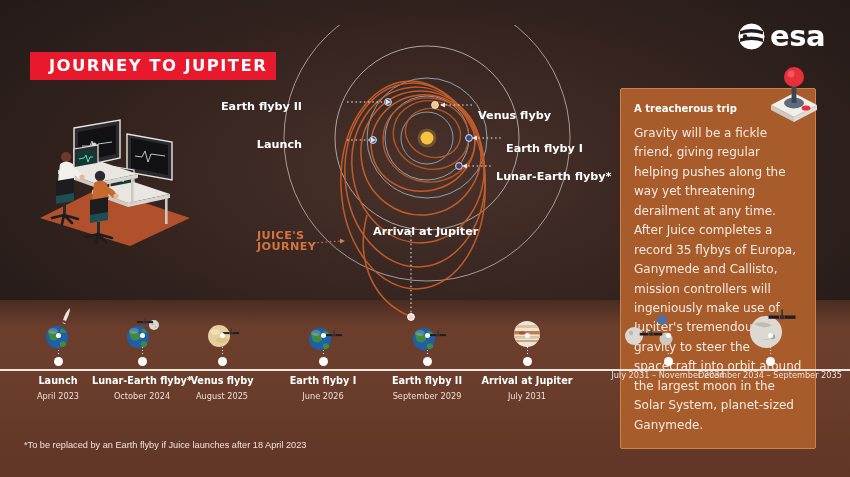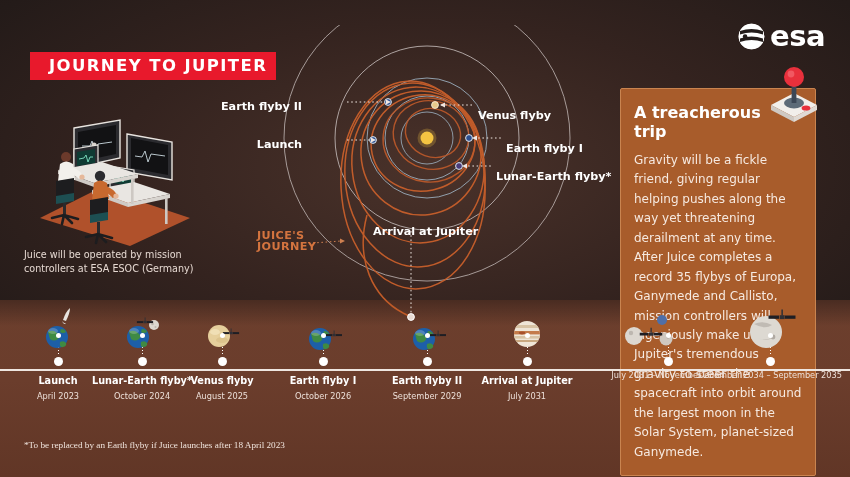--- a/index.html
+++ b/index.html
@@ -50,21 +50,21 @@
   }
   .diag-label.orange{color:#d4743f;letter-spacing:.4px;}
 
   
   .infocard{
     position:absolute;left:620px;top:88px;width:196px;
     background:#a85c2b;border:1px solid #c98450;border-radius:2px;
     padding:14px 13px 13px 13px;box-sizing:border-box;
   }
   .infocard h3{
-    margin:0 11px 10px 0;color:#fff;font-size:16px;font-weight:bold;
+    margin:0 11px 10px 0;color:#fff;font-size:10px;font-weight:bold;
     font-family:"DejaVu Sans", sans-serif;
   }
   .infocard p{
     margin:0;color:#f6e9e0;font-size:12px;line-height:1.62;
     font-family:"DejaVu Sans", sans-serif;
   }
   .joystick{position:absolute;right:-12px;top:-28px;width:66px;height:66px;}
 
   
   .tl-axis{position:absolute;left:0;top:369px;width:850px;height:2px;background:#efe6e0;}
@@ -75,21 +75,21 @@
     background-size:1px 3px;background-repeat:repeat-y;}
   .tl-smalldot{width:5px;height:5px;border-radius:50%;background:#fff;margin:-19px auto 0 auto;position:relative;}
   .tl-dot{width:9px;height:9px;border-radius:50%;background:#fff;margin:2px auto 0 auto;}
   .tl-label{color:#fff;font-size:9.7px;font-weight:bold;line-height:1.25;margin-top:9px;
     font-family:"DejaVu Sans", sans-serif;}
   .tl-date{color:#ecdfd8;font-size:8.2px;line-height:1.3;margin-top:4px;
     font-family:"DejaVu Sans", sans-serif;}
 
   .footnote{
     position:absolute;left:24px;top:440px;color:#f0e4dd;font-size:9.2px;
-    font-family:Liberation Serif, serif;
+    font-family:Liberation Sans, sans-serif;
   }
 </style>
 </head>
 <body>
 
 <div id="stage">
 
   <div class="lower-band"></div>
 
   <div class="title-banner">
@@ -173,21 +173,20 @@
       <g>
         <polygon points="68,82 86,79 86,101 68,104" fill="#1d1d1f"></polygon>
         <rect x="75" y="104" width="3" height="12" fill="#2a2a2c"></rect>
         <path d="M64 119 L76 116 L90 120 M76 116 L74 125 M76 116 L84 124" stroke="#1d1d1f" stroke-width="2.6" fill="none" stroke-linecap="round"></path>
       </g>
 
       <polygon points="34,78 52,75 52,83 34,86" fill="#1d4f52"></polygon>
       <polygon points="68,97 86,94 86,102 68,105" fill="#1d4f52"></polygon>
     </svg>
   </div>
-  <div class="mc-caption">Juice will be operated by mission controllers at ESA ESOC (Germany)</div>
 
   <div class="orbit-wrap">
     <svg width="360" height="300" viewBox="0 0 360 300">
 
       <ellipse cx="172" cy="113" rx="143" ry="143" fill="none" stroke="#b9aeac" stroke-width="1" opacity=".85"></ellipse>
       <ellipse cx="172" cy="113" rx="92" ry="92" fill="none" stroke="#cbc2c0" stroke-width="1" opacity=".8"></ellipse>
       <ellipse cx="172" cy="113" rx="60" ry="60" fill="none" stroke="#9fb4c4" stroke-width="1" opacity=".85"></ellipse>
       <ellipse cx="172" cy="113" rx="42" ry="42" fill="none" stroke="#9fb4c4" stroke-width="1" opacity=".85"></ellipse>
       <ellipse cx="172" cy="113" rx="26" ry="26" fill="none" stroke="#9fb4c4" stroke-width="1" opacity=".8"></ellipse>
 
@@ -356,21 +355,21 @@
       <rect x="-9" y="-1" width="7" height="2.2" fill="#1e1e24"></rect>
       <rect x="2" y="-1" width="7" height="2.2" fill="#1e1e24"></rect>
       <rect x="-.4" y="-5" width="1" height="4" fill="#2f2f35"></rect>
     </g>
       </svg>
         </div>
      <div class="tl-smalldot"></div>
      <div class="tl-stem"></div>
      <div class="tl-dot"></div>
      <div class="tl-label">Earth flyby I</div>
-     <div class="tl-date">October 2026</div>
+     <div class="tl-date">June 2026</div>
       </div>
       <div class="tl-item" style="left: 427px;">
         <div class="tl-icon">
           <svg width="38" height="36" viewBox="0 0 38 36">
         <g transform="translate(0,6)">
     <circle cx="16" cy="17" r="11" fill="#1d5fa8"></circle>
     <path d="M7 12 q5 -3 9 1 q4 3 1 6 q-4 3 -8 0 z" fill="#3f8a43"></path>
     <path d="M19 22 q4 -2 6 1 q1 3 -3 4 q-4 1 -3 -5z" fill="#3f8a43"></path>
     <path d="M20 9 q4 0 5 3 q-3 2 -6 0z" fill="#3f8a43"></path>
     <ellipse cx="12" cy="11" rx="5" ry="3" fill="#ffffff" opacity=".22"></ellipse>

